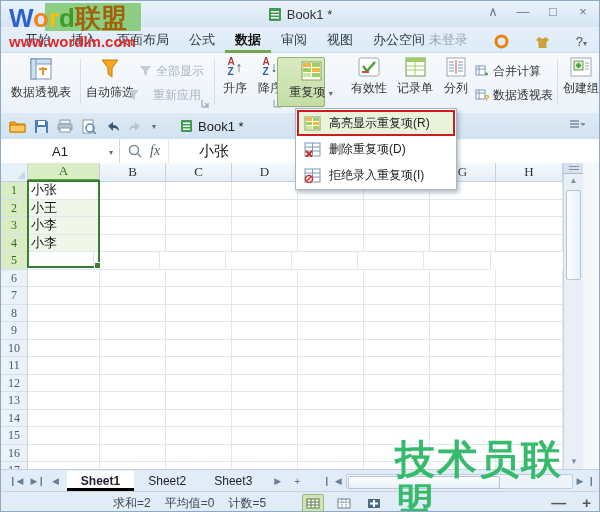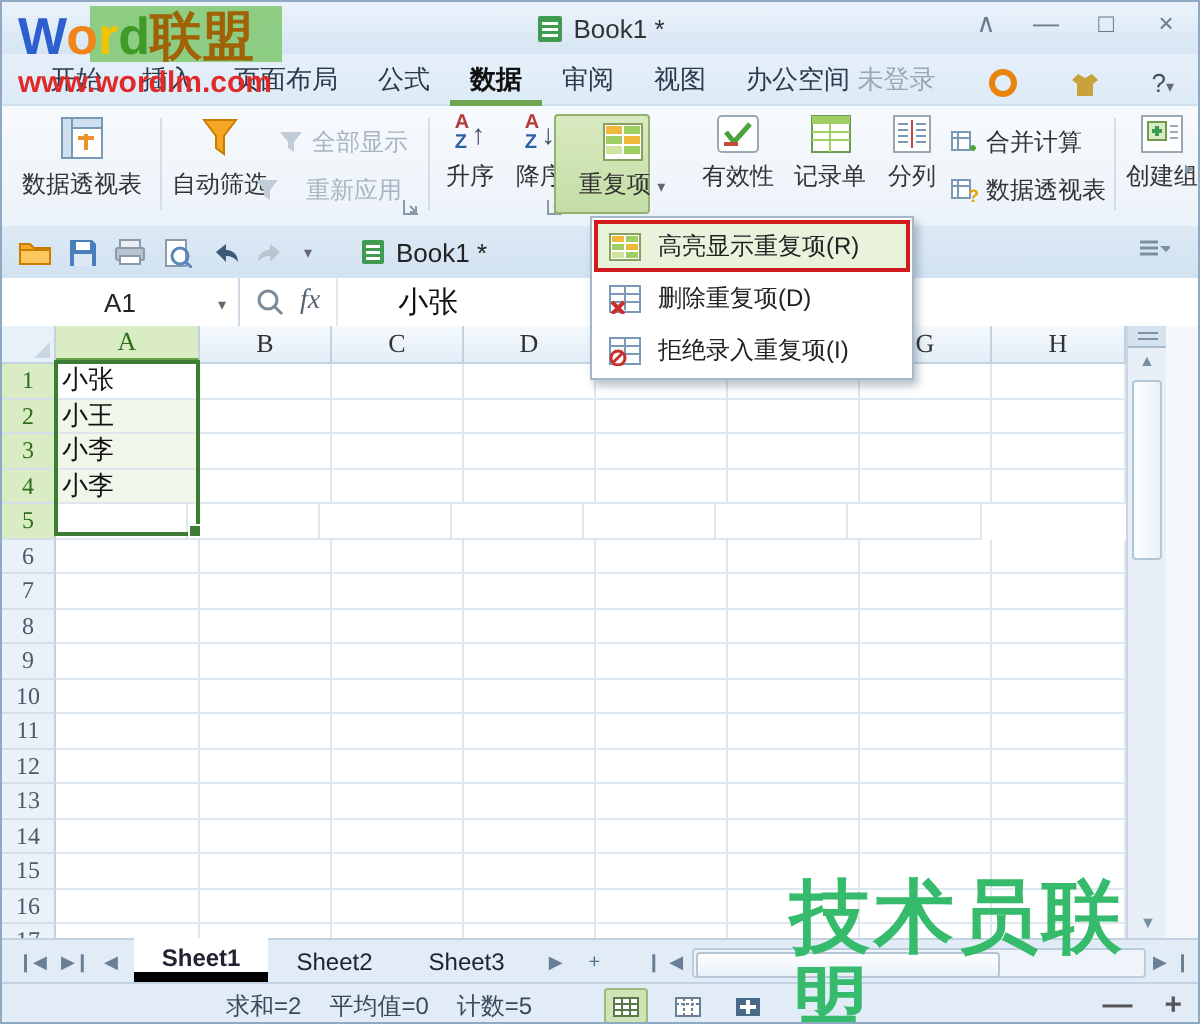--- a/index.html
+++ b/index.html
@@ -73,21 +73,21 @@
   .vsplit{height:10px;border-bottom:1px solid #aabccb;background:#d5e2ee;display:flex;flex-direction:column;justify-content:center;align-items:center;gap:2px;}
   .vsplit i{display:block;width:10px;height:1px;background:#7c92a6;}
   .varrow{height:14px;text-align:center;font-size:8px;color:#77909f;line-height:14px;}
   .vthumb{margin:2px 2px;height:88px;background:linear-gradient(90deg,#fdfeff,#e9f1f8);border:1px solid #b4c6d6;border-radius:2px;}
   .rightstrip{position:absolute;left:582px;top:162px;width:18px;height:306px;background:#f4f8fb;}
   
   .sheetbar{position:absolute;left:0;top:468px;width:100%;height:22px;background:#e2ecf6;
     border-top:1px solid #c3d2e0;display:flex;align-items:center;font-size:12px;}
   .snav{color:#6a7f95;font-size:9px;display:flex;gap:7px;padding:0 8px;}
   .stab{padding:3px 14px;color:#223;}
-  .stab.active{background:#fff;border-bottom:7px solid #000000;font-weight:bold;padding-bottom:0;}
+  .stab.active{background:#fff;border-bottom:3px solid #000000;font-weight:bold;padding-bottom:0;}
   .stabplus{color:#55708a;font-size:10px;padding:0 5px;}
   .hscrollwrap{display:flex;align-items:center;gap:4px;margin-left:18px;color:#6a7f95;font-size:9px;}
   .hstrack{width:225px;height:13px;background:#eef4fa;border:1px solid #bccddd;border-radius:2px;}
   .hsthumb{width:150px;height:11px;margin:1px;background:linear-gradient(#fff,#e8f0f8);border:1px solid #b4c6d6;border-radius:2px;}
   
   .statusbar{position:absolute;left:0;top:490px;width:100%;height:22px;background:#e2ecf6;
     border-top:1px solid #c3d2e0;display:flex;align-items:center;font-size:12px;color:#3b4a5a;}
   .stats{display:flex;gap:14px;margin-left:112px;}
   .viewicons{display:flex;gap:10px;margin-left:36px;align-items:center;}
   .viewbtn{width:20px;height:16px;display:flex;align-items:center;justify-content:center;border-radius:2px;}

